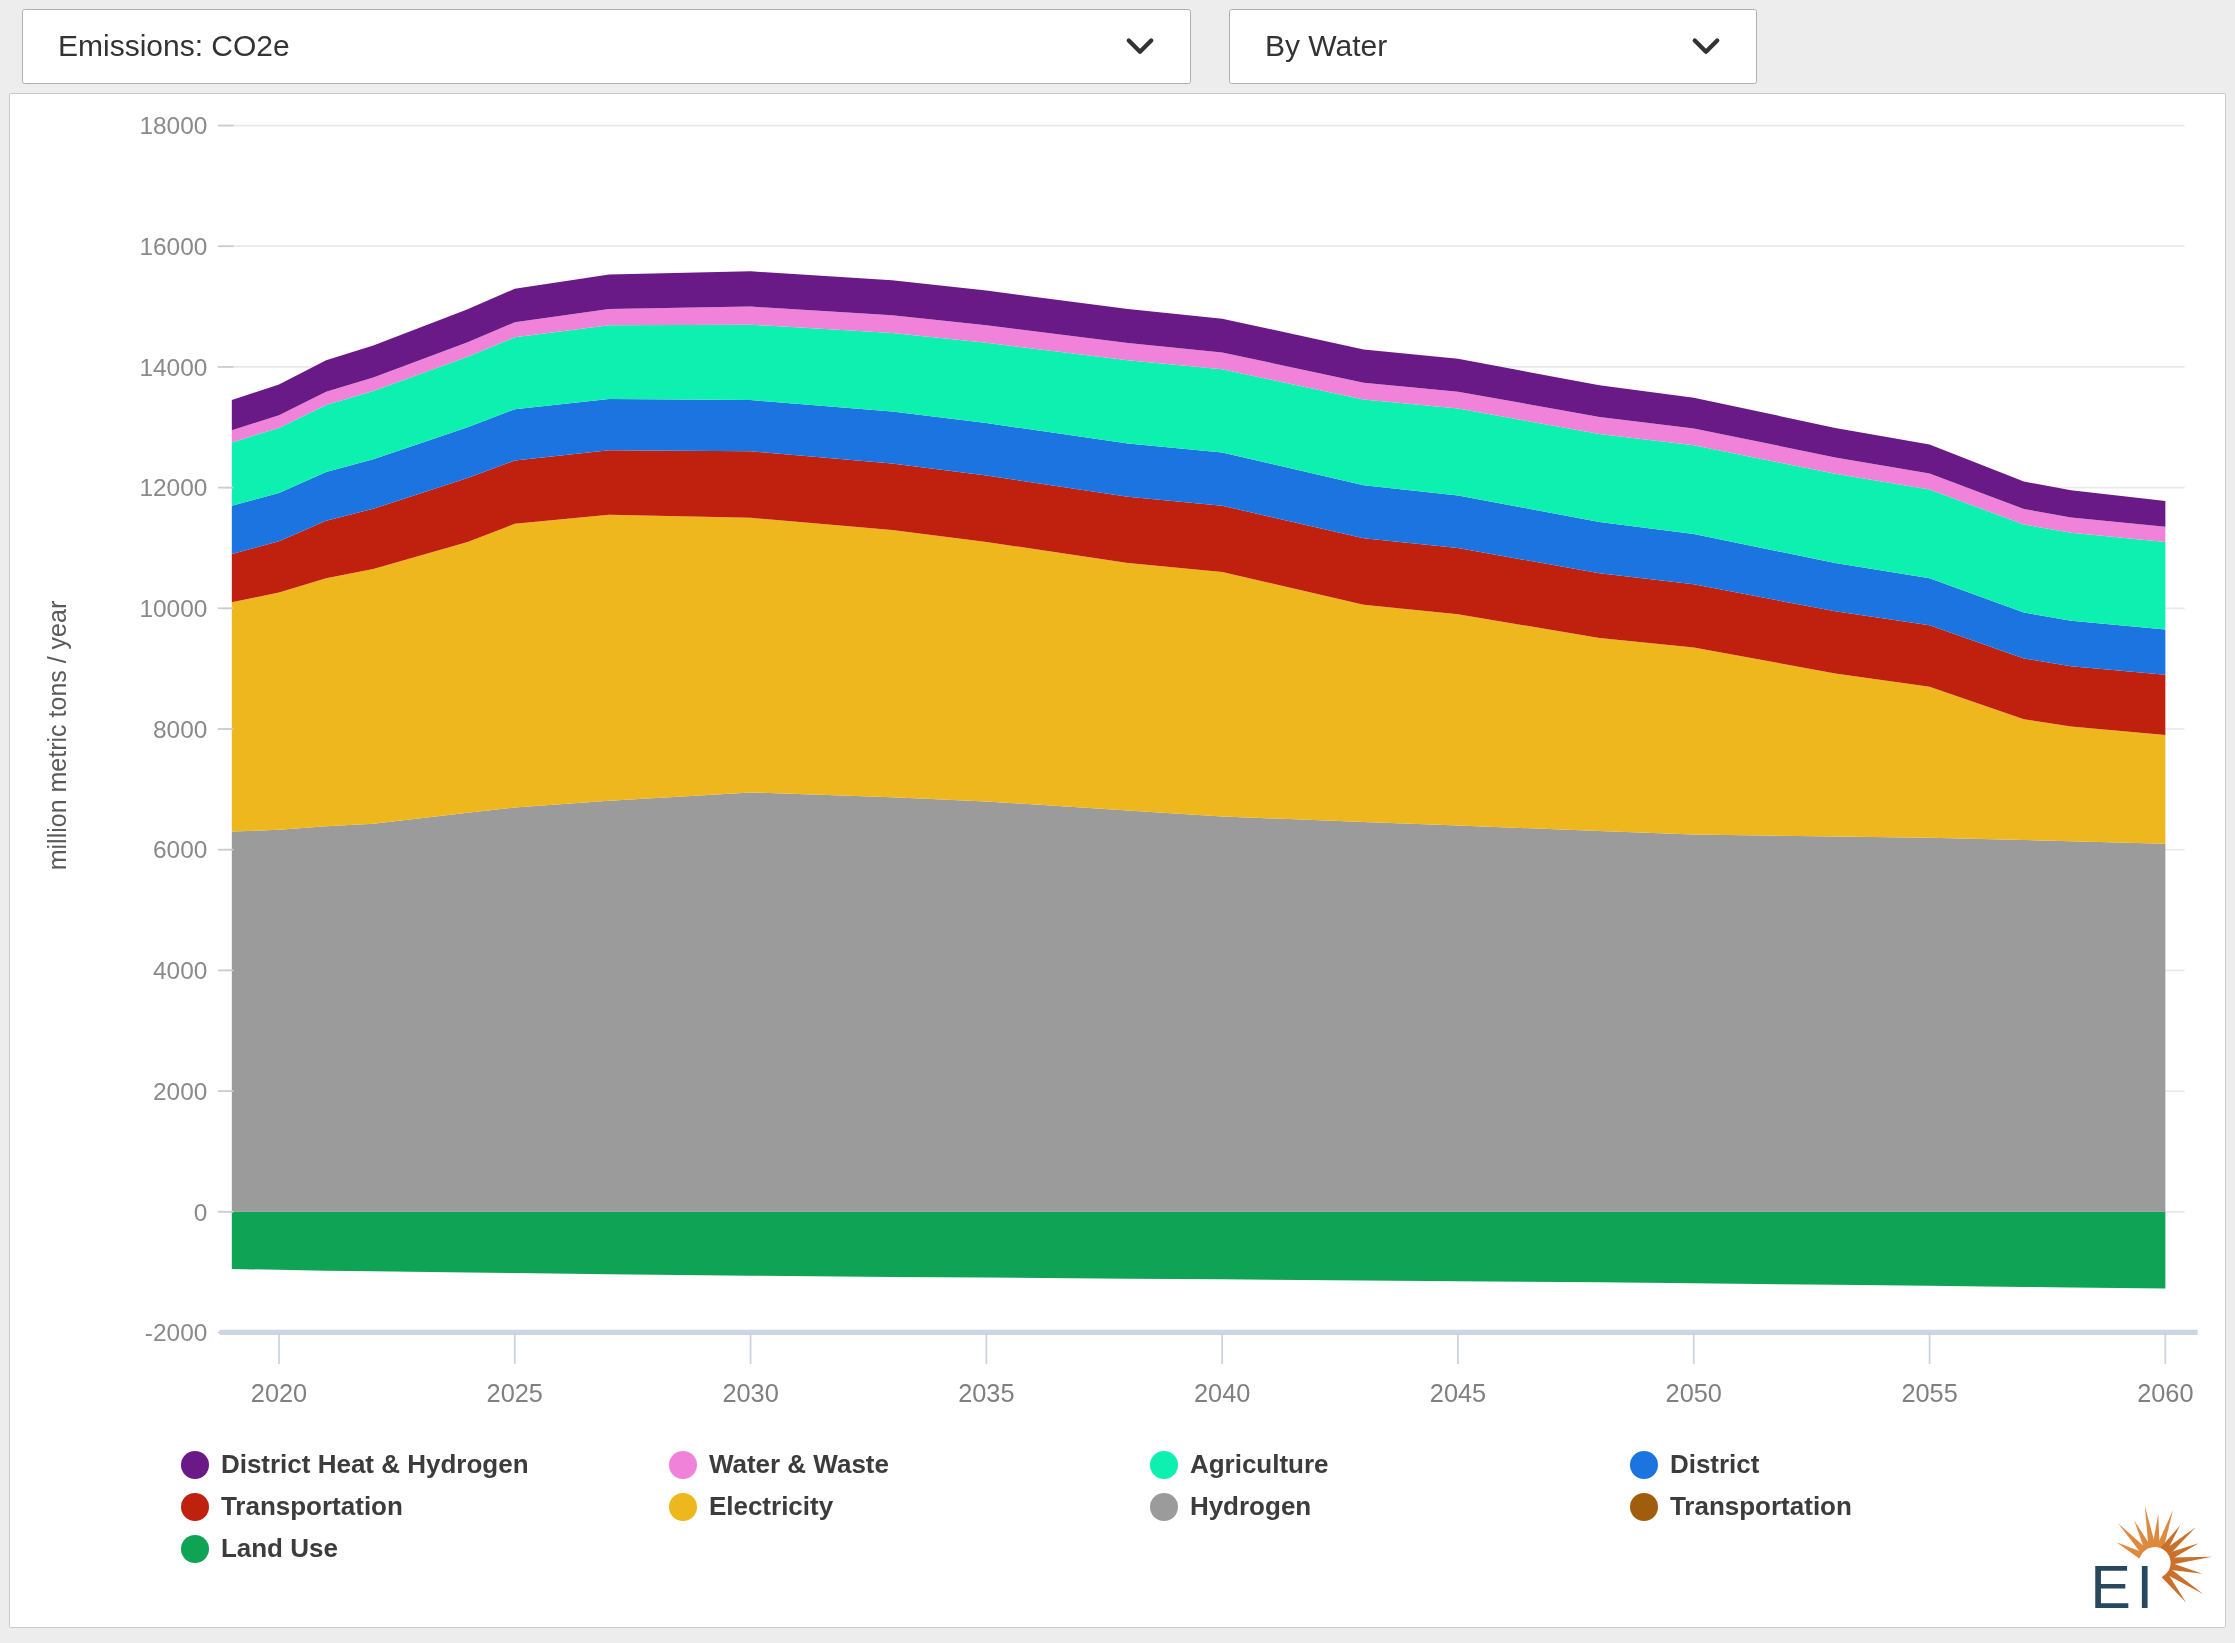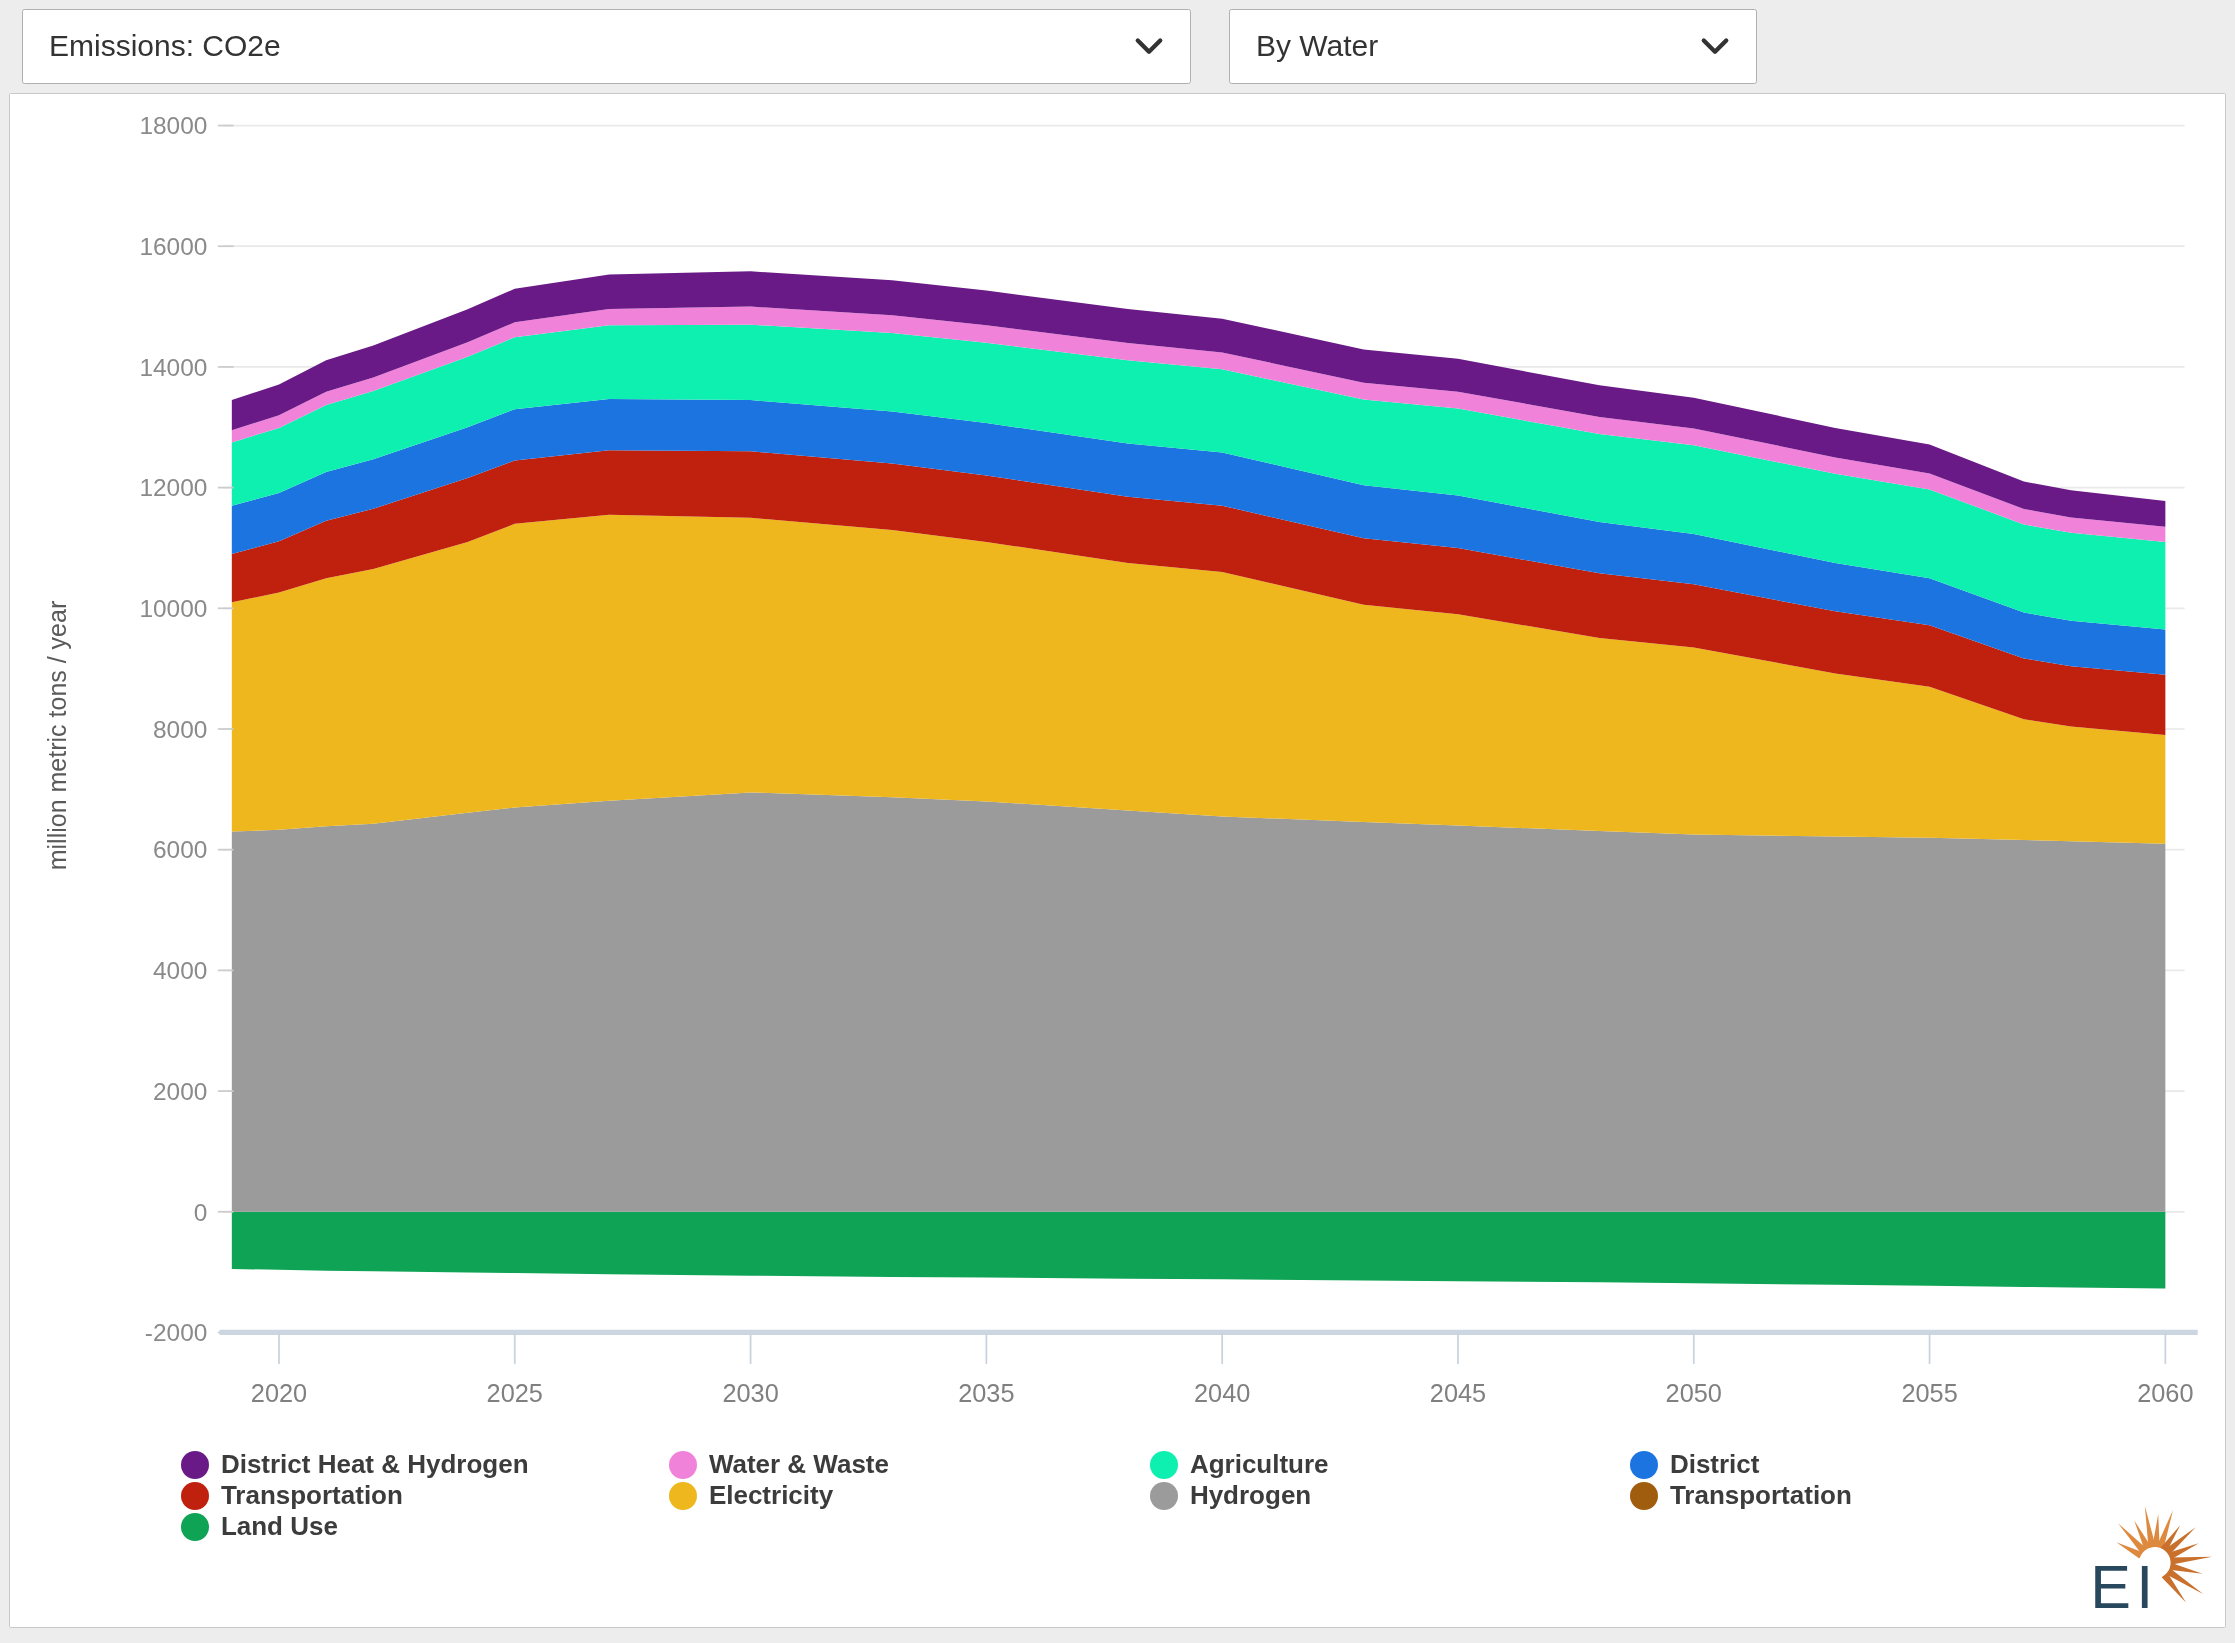--- a/index.html
+++ b/index.html
@@ -4,42 +4,42 @@
 <style>
   html,body{margin:0;padding:0;}
   body{
     width:2236px;height:1644px;background:#ededed;overflow:hidden;
     font-family:"Liberation Sans",sans-serif;position:relative;
   }
   
   .dropdown{
     position:absolute;top:8.7px;height:75px;background:#ffffff;
     border:1.7px solid #b0b0b0;border-radius:2.6px;box-sizing:border-box;
-    display:flex;align-items:center;padding:0 26px;cursor:pointer;
+    display:flex;align-items:center;padding:0 35px;cursor:pointer;
   }
   .dropdown .dd-label{font-size:30px;color:#333333;flex:1;white-space:nowrap;}
   .dd-metric{left:22px;width:1169px;}
   .dd-view{left:1229px;width:528px;}
   .chev{width:30px;height:19px;flex:0 0 auto;margin-left:17.5px;}
   
   .panel{
     position:absolute;left:8.7px;top:93px;width:2217px;height:1535px;
     background:#ffffff;border:1.7px solid #c9c9c9;border-radius:1.7px;box-sizing:border-box;
   }
   #chart-svg{position:absolute;left:0;top:0;width:2213px;height:1532px;}
   .ylab-rot{
     position:absolute;left:-267px;top:627px;width:629px;text-align:center;
     transform:rotate(-90deg);transform-origin:center;
     font-size:25px;color:#5a5a5a;
   }
   
   .legend{
     position:absolute;left:171px;top:1356px;
     display:grid;grid-template-columns:488px 481px 480px auto;
-    row-gap:2px;
+    row-gap:13px;
   }
   .legend-item{display:flex;align-items:center;gap:12.2px;height:29px;}
   .legend-dot{width:28px;height:28px;border-radius:50%;flex:0 0 auto;}
   .legend-label{font-size:26px;font-weight:bold;color:#3c3c3c;white-space:nowrap;}
   
   .logo{position:absolute;right:8.7px;bottom:5.2px;width:131px;height:122px;}
   text.ei{font-family:"Liberation Sans",sans-serif;font-weight:300;}
 </style>
 </head>
 <body>

